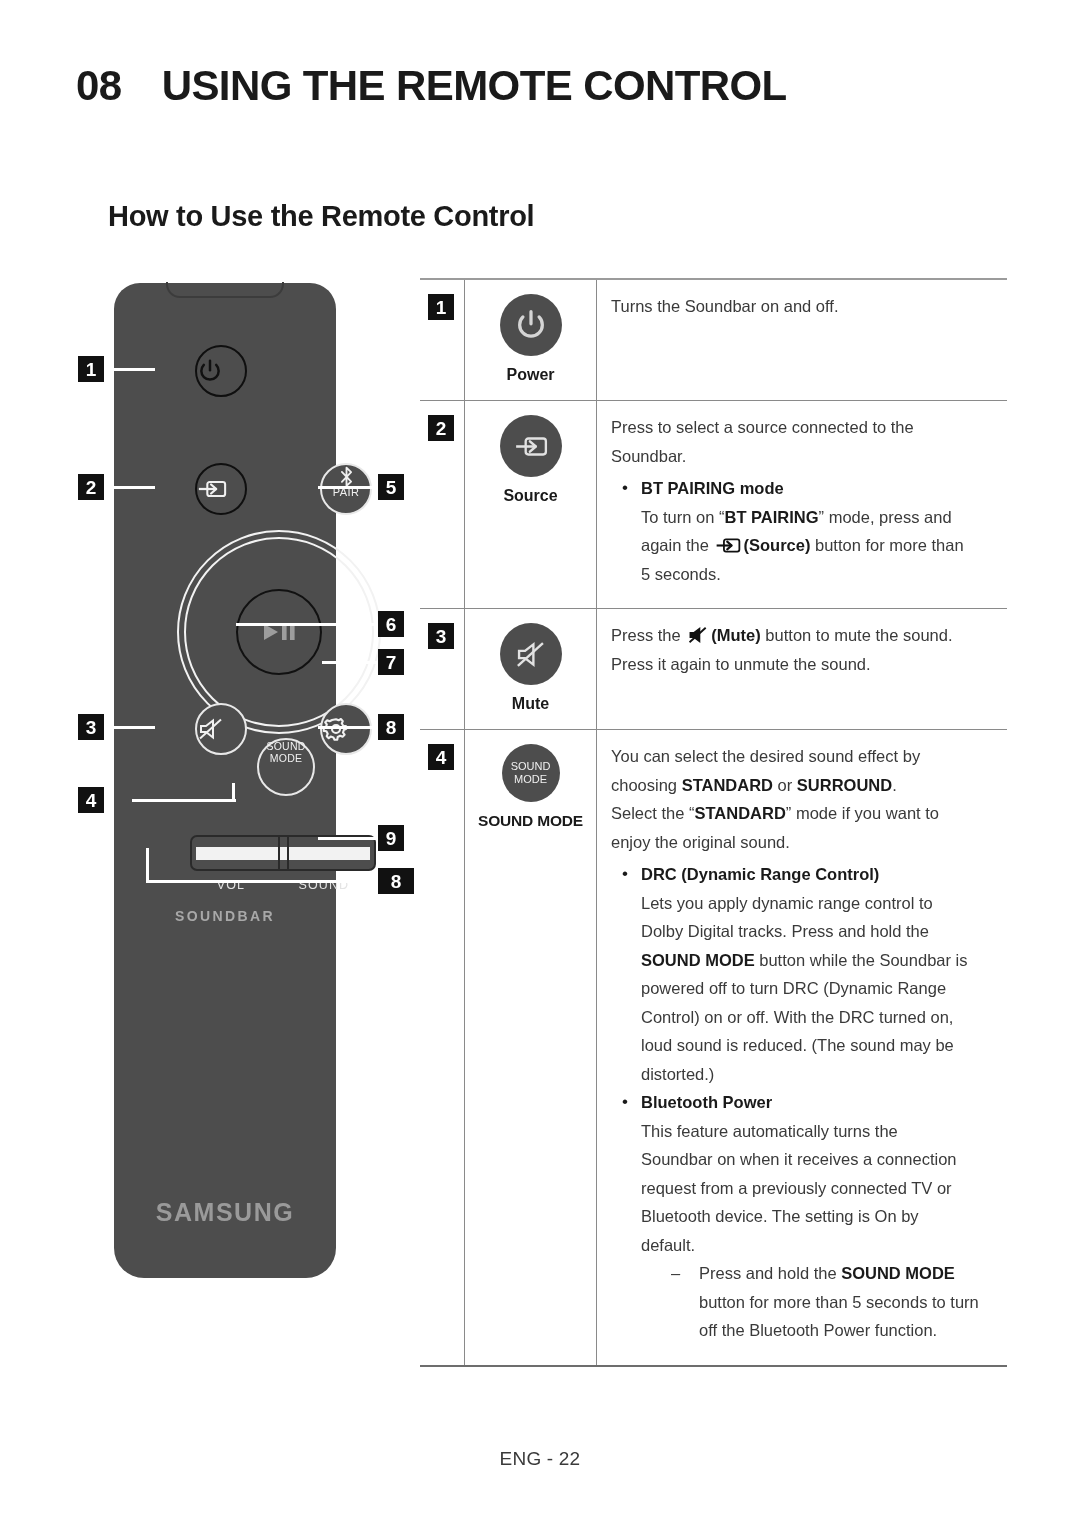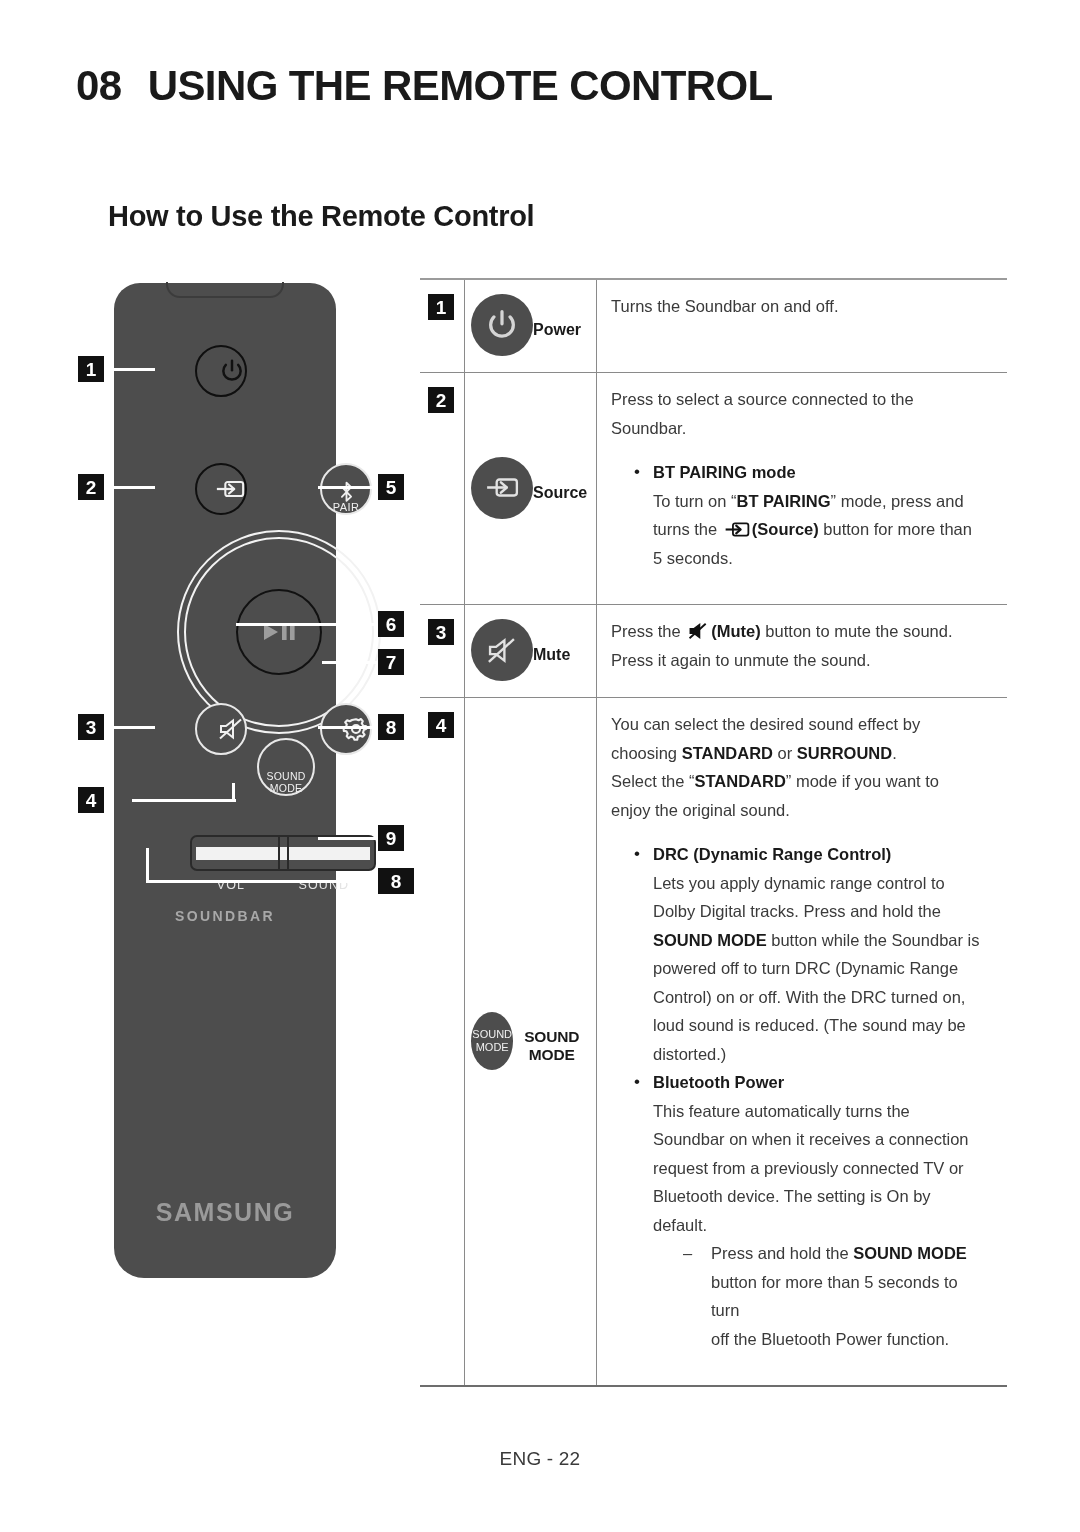--- a/index.html
+++ b/index.html
@@ -19,21 +19,21 @@
     height: 1532px;
   }
 
   
   .chapter-head {
     position: absolute;
     left: 76px;
     top: 62px;
     display: flex;
     align-items: baseline;
-    gap: 26px;
+    gap: 40px;
   }
   .chapter-num {
     font-size: 42px;
     font-weight: 700;
     letter-spacing: -0.5px;
     color: #1a1a1a;
   }
   .chapter-title {
     font-size: 42px;
     font-weight: 700;
@@ -83,21 +83,21 @@
     border-radius: 0 0 14px 14px;
   }
 
   
   .rbtn {
     position: absolute;
     border-radius: 50%;
     border: 2.5px solid #0f0f0f;
     display: flex;
     align-items: center;
-    justify-content: flex-end;
+    justify-content: flex-start;
     background: #4d4d4d;
   }
 
   .btn-power  { left: 81px;  top: 62px;  width: 52px; height: 52px; }
   .btn-source { left: 81px;  top: 180px; width: 52px; height: 52px; }
   .btn-pair   { left: 206px; top: 180px; width: 52px; height: 52px;
                 border-color: #e8e8e8; flex-direction: column; gap: 0; }
   .btn-mute   { left: 81px;  top: 420px; width: 52px; height: 52px;
                 border-color: #e8e8e8; }
   .btn-gear   { left: 206px; top: 420px; width: 52px; height: 52px;
@@ -265,21 +265,21 @@
     border-right: 1.5px solid #8a8a8a;
   }
   .c-num .badge { position: relative; }
 
   .c-btn {
     width: 132px;
     flex: 0 0 132px;
     border-right: 1.5px solid #8a8a8a;
     padding: 14px 6px 16px;
     display: flex;
-    flex-direction: row;
+    flex-direction: column;
     align-items: center;
   }
   .c-desc {
     flex: 1 1 auto;
     padding: 12px 10px 16px 14px;
     font-size: 16.5px;
     line-height: 28.5px;
     color: #3a3a3a;
   }
   .c-desc b { color: #1a1a1a; font-weight: 700; }
@@ -301,21 +301,21 @@
   }
   .tbtn-label {
     margin-top: 10px;
     font-size: 16px;
     font-weight: 700;
     color: #1a1a1a;
     text-align: center;
   }
   .tbtn-label.wide-lbl { font-size: 15.5px; letter-spacing: -0.2px; }
 
-  ul.bul { list-style: none; margin: 16px; padding: 0; }
+  ul.bul { list-style: none; margin: 4px; padding: 0; }
   ul.bul > li {
     position: relative;
     padding-left: 26px;
     margin-top: 0;
   }
   ul.bul > li::before {
     content: "•";
     position: absolute;
     left: 7px;
     top: 0;
@@ -494,21 +494,21 @@
         </div>
         <div class="tbtn-label">Source</div>
       </div>
       <div class="c-desc">
         <div>Press to select a source connected to the</div>
         <div>Soundbar.</div>
         <ul class="bul">
           <li>
             <b>BT PAIRING mode</b>
             <span class="hang"><span>To turn on “</span><b>BT PAIRING</b><span>” mode, press and</span></span>
-            <span class="hang"><span>turns the </span><svg class="inline-ic" width="26" height="19" viewBox="0 0 32 22">
+            <span class="hang"><span>again the </span><svg class="inline-ic" width="26" height="19" viewBox="0 0 32 22">
                   <rect x="11" y="3.5" width="19" height="15" rx="2.5" fill="#fff" stroke="#111" stroke-width="2.2"></rect>
                   <line x1="2" y1="11" x2="21" y2="11" stroke="#111" stroke-width="2.6"></line>
                   <polyline points="15,6.2 20.5,11 15,15.8" fill="none" stroke="#111" stroke-width="2.6" stroke-linejoin="round" stroke-linecap="round"></polyline>
                 </svg><b>(Source)</b><span> button for more than</span></span>
             <span class="hang">5 seconds.</span>
           </li>
         </ul>
       </div>
     </div>
 

